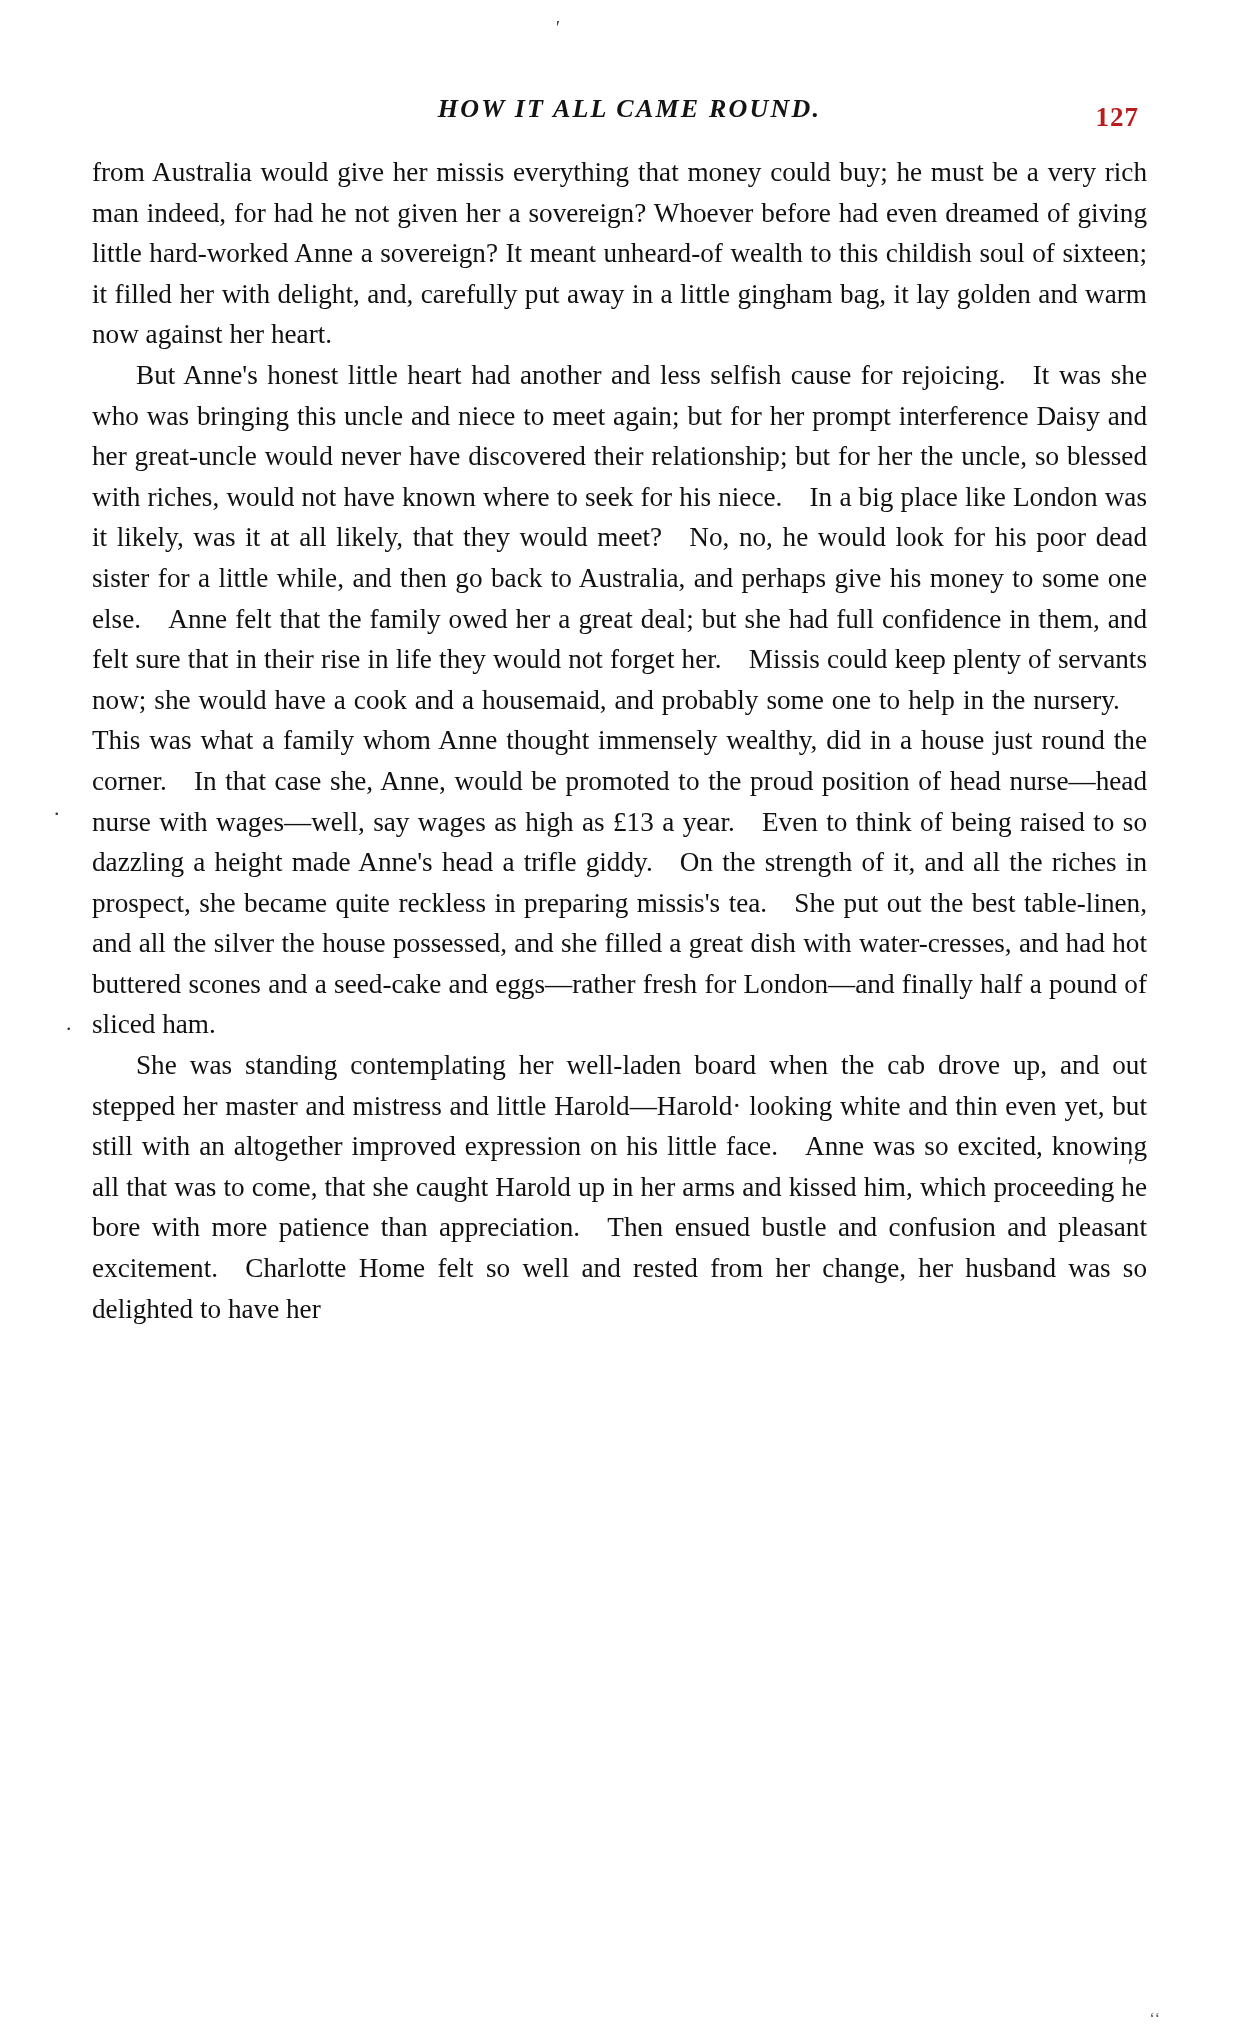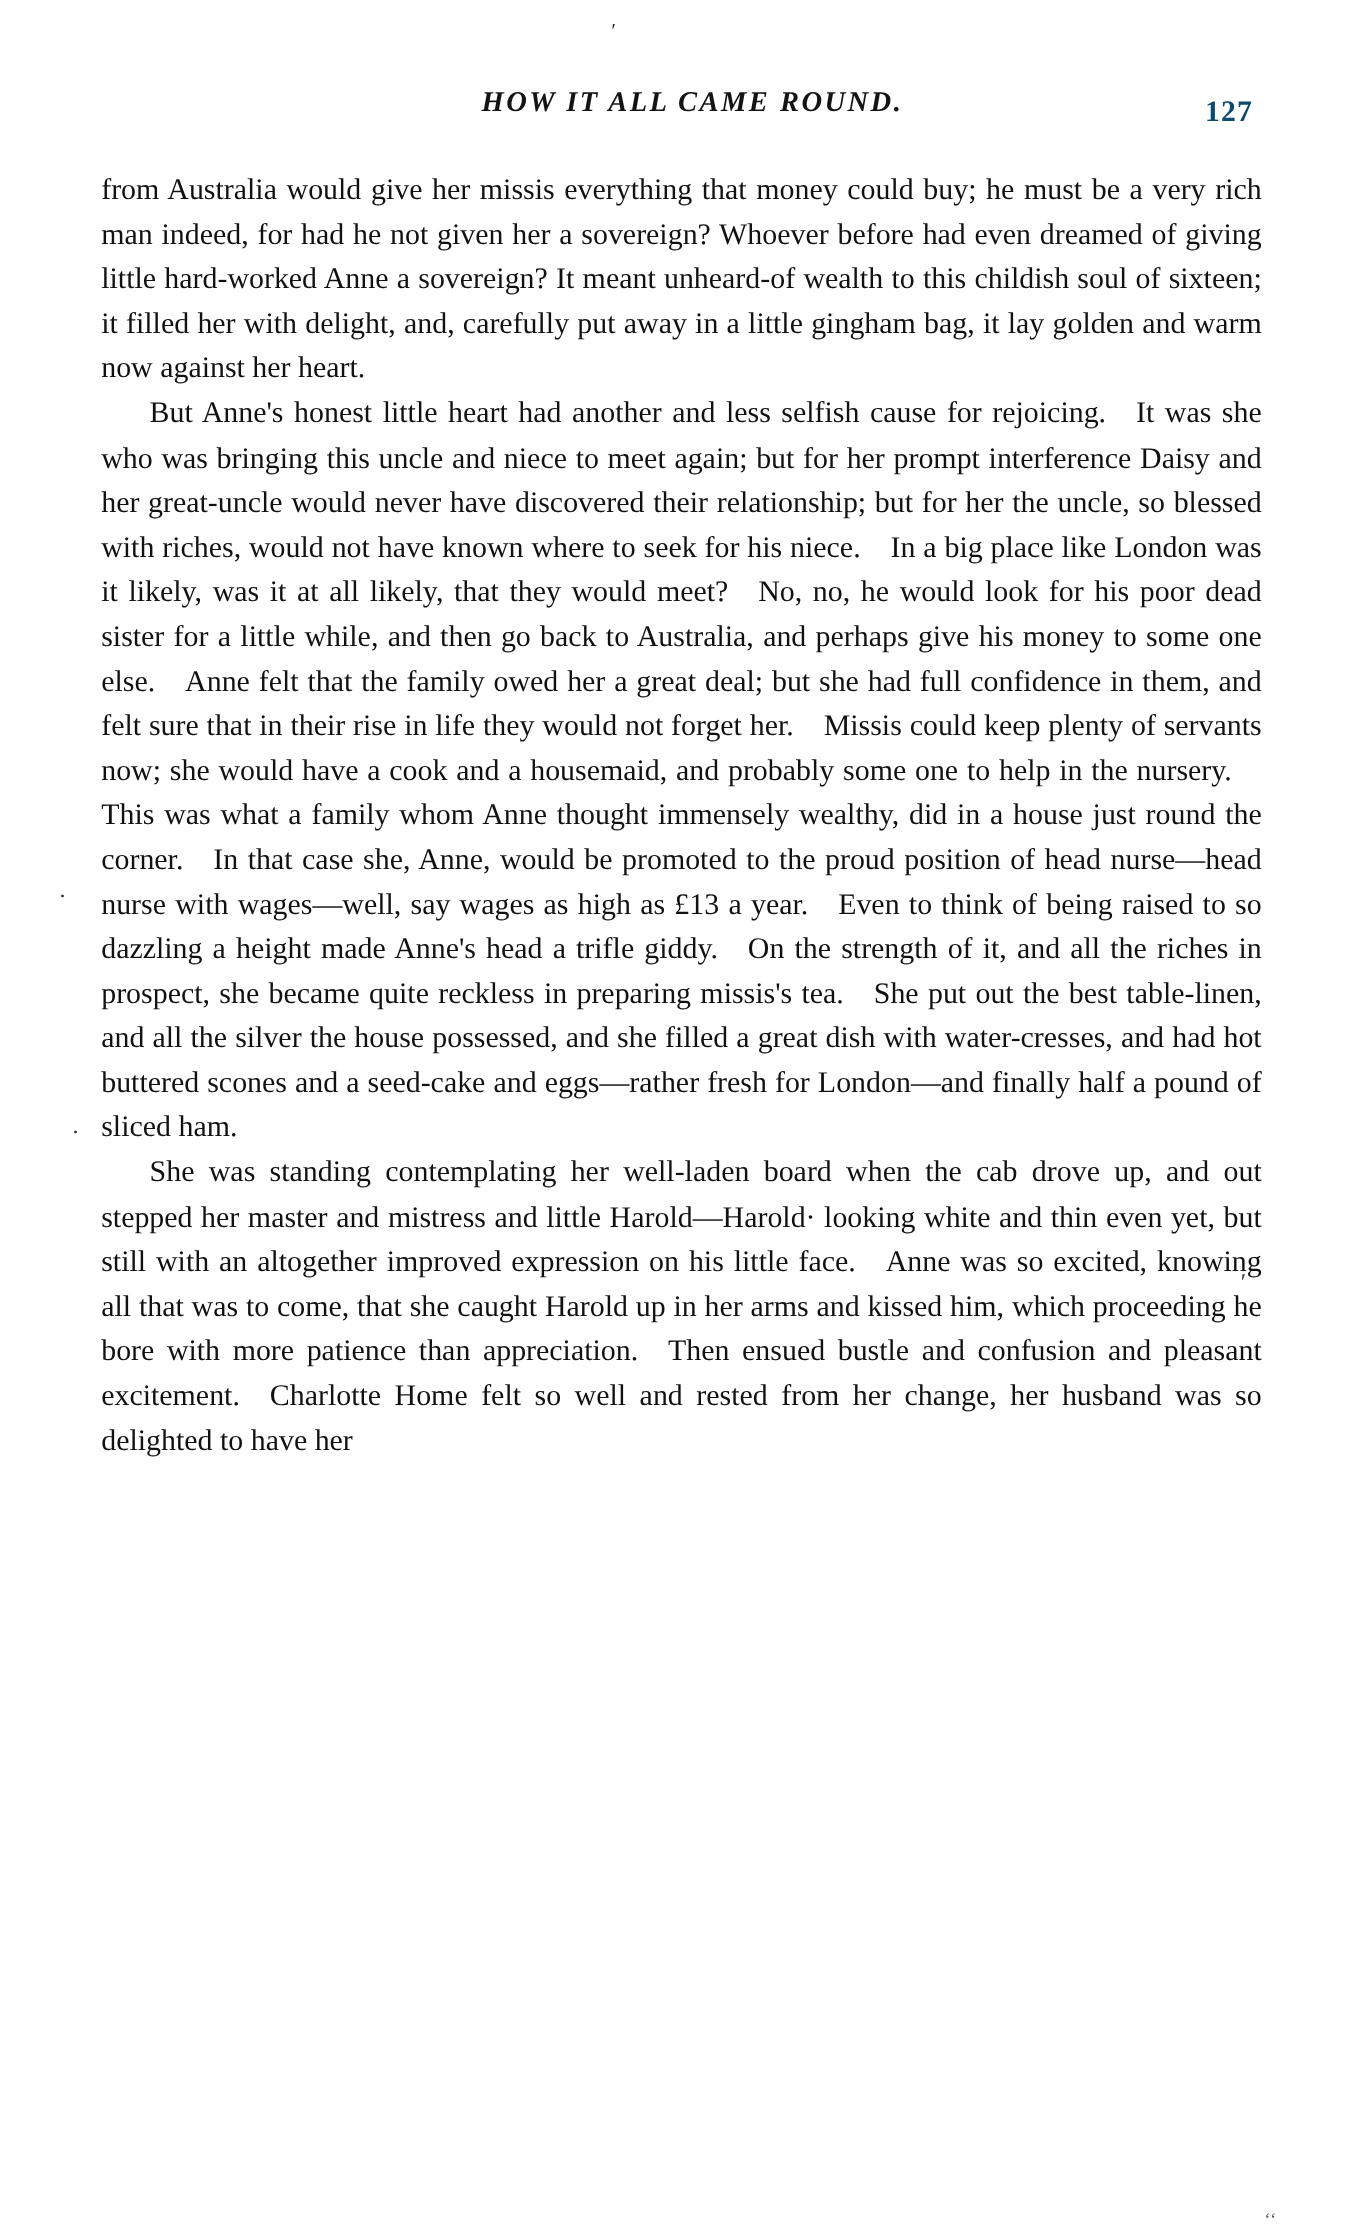--- a/index.html
+++ b/index.html
@@ -27,21 +27,21 @@
     left: 556px;
     top: 18px;
     font-size: 18px;
     color: #222;
     font-family: "Liberation Serif", serif;
   }
   .header {
     position: absolute;
     left: 0;
     right: 0;
-    top: 78px;
+    top: 94px;
     height: 40px;
   }
   .running-head {
     position: absolute;
     left: 0;
     right: 0;
     text-align: center;
     font-style: italic;
     font-weight: bold;
     font-size: 26px;
@@ -50,21 +50,21 @@
     font-family: "Liberation Serif", serif;
     padding-left: 20px;
   }
   .page-number {
     position: absolute;
     right: 100px;
     top: 8px;
     font-size: 27px;
     font-weight: bold;
     letter-spacing: 1px;
-    color: #0c4a6e;
+    color: #b91c1c;
     font-family: "Liberation Serif", serif;
     text-align: center;
   }
   .body-text {
     position: absolute;
     left: 92px;
     top: 152px;
     width: 1055px;
     font-size: 27.2px;
     line-height: 40.6px;

